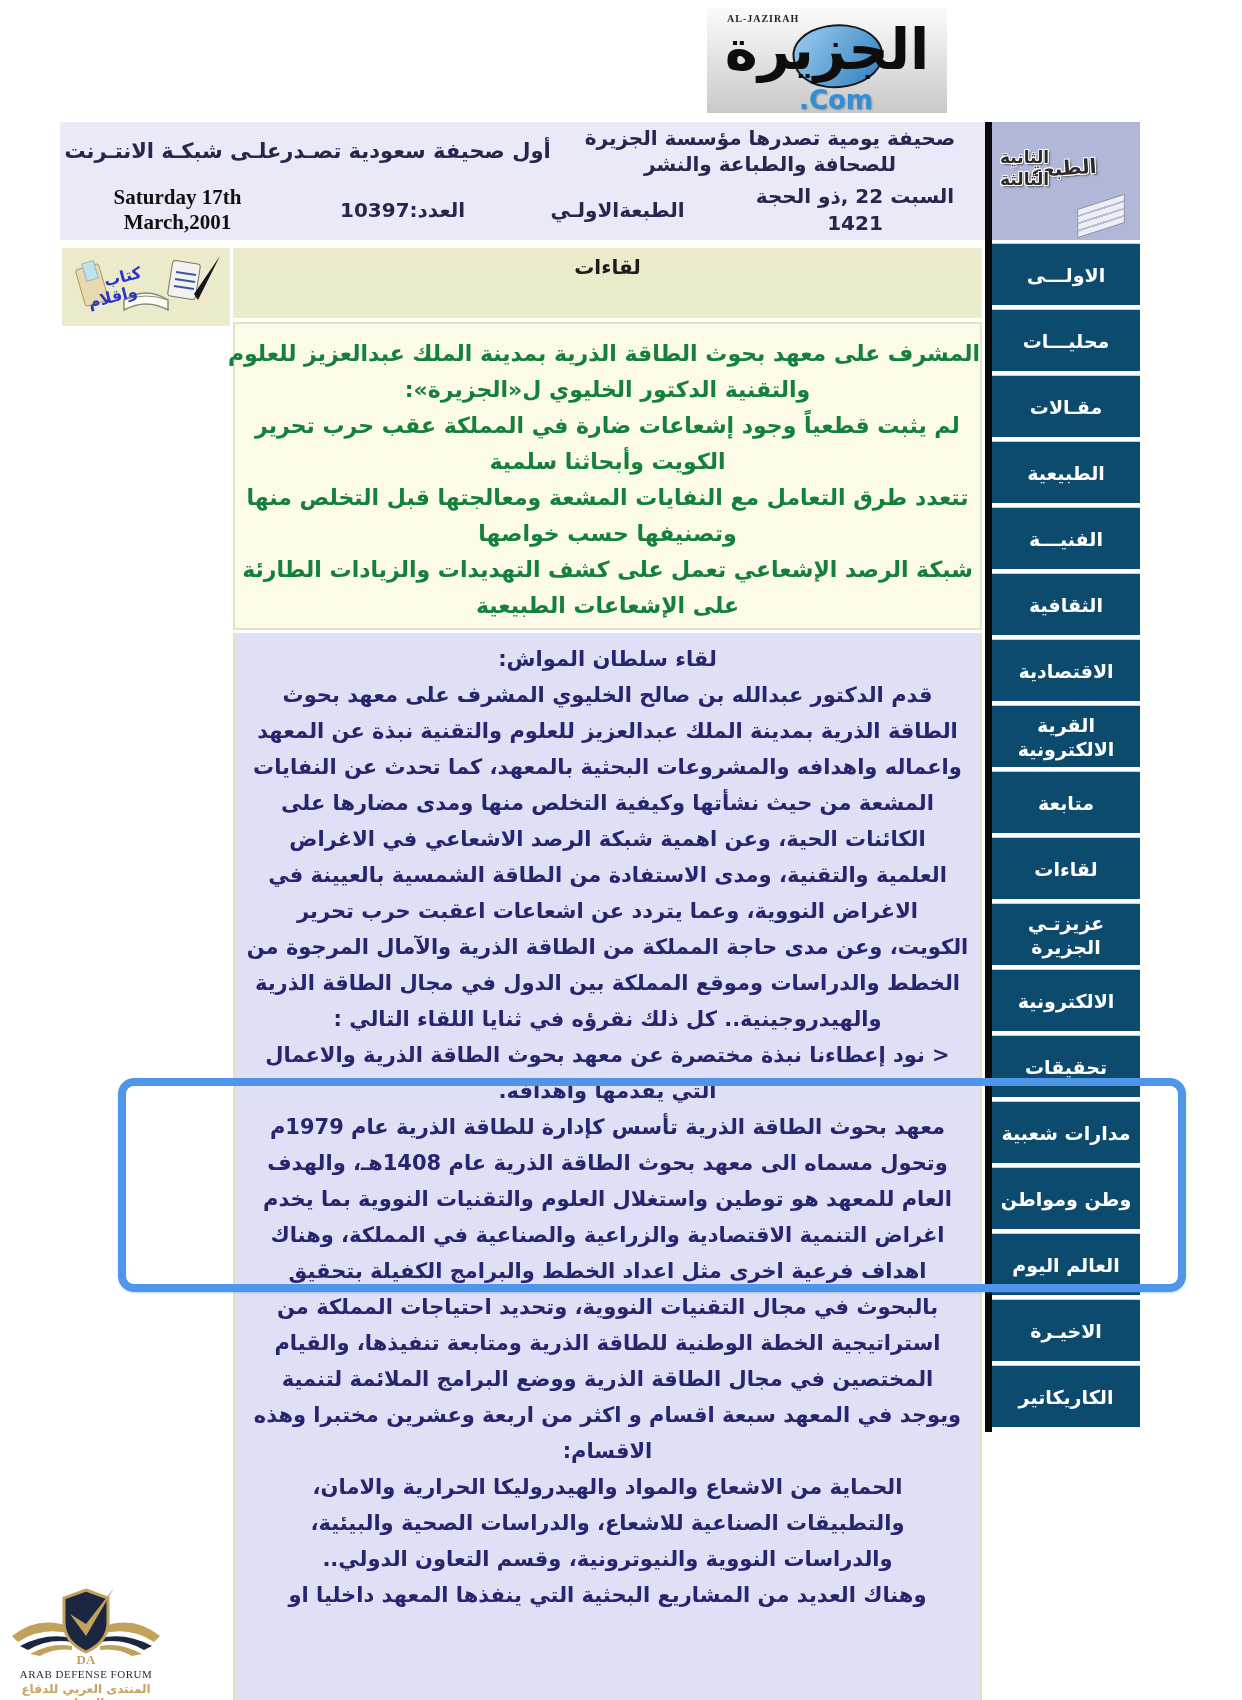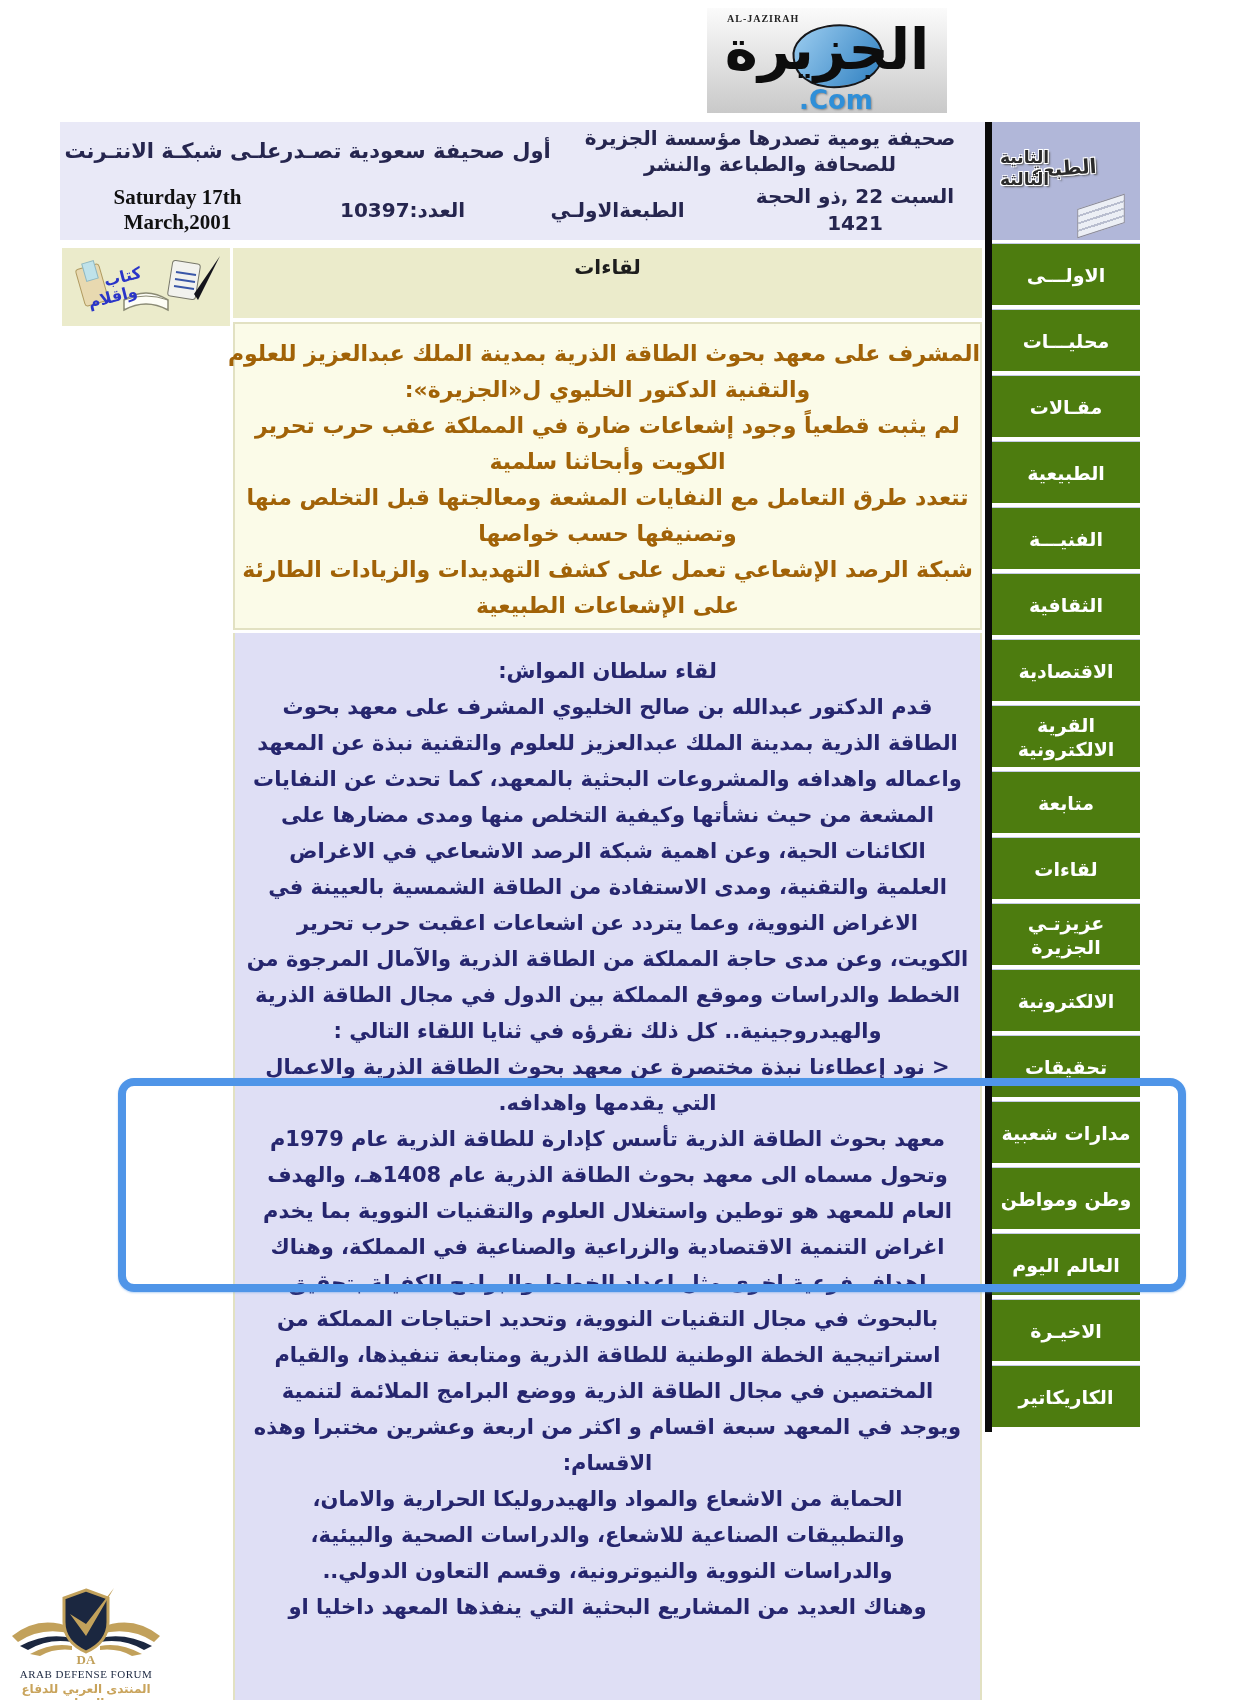--- a/index.html
+++ b/index.html
@@ -46,41 +46,41 @@
     text-shadow:-1px -1px 0 #fff,1px -1px 0 #fff,-1px 1px 0 #fff,1px 1px 0 #fff,2px 2px 2px #555;
     transform:rotate(-4deg);}
   .ed-stack{position:absolute;left:8px;top:24px;text-align:center;}
   .ed-stack div{font-size:17px;font-weight:bold;color:#2b2b2b;line-height:22px;
     text-shadow:-1px -1px 0 #fff,1px -1px 0 #fff,-1px 1px 0 #fff,1px 1px 0 #fff,2px 2px 2px #555;}
   .ed-paper{position:absolute;right:14px;bottom:10px;width:48px;height:26px;background:#eceff5;
     border:1px solid #8a8a9a;transform:rotate(-18deg) skewX(-18deg);
     background-image:repeating-linear-gradient(#eceff5 0 5px,#b9becf 5px 7px);}
   .sidebar-items{display:flex;flex-direction:column;gap:4px;}
   .sidebar-items .side-item{
-    height:62px;background:#4d7c0f;color:#ffffff;font-weight:bold;font-size:19px;
+    height:62px;background:#0c4a6e;color:#ffffff;font-weight:bold;font-size:19px;
     display:flex;align-items:center;justify-content:center;text-align:center;
     line-height:24px;padding:0 6px;box-sizing:border-box;cursor:pointer;
     border-top:1px solid #c6cbe6;
   }
   
   .pen-box{position:absolute;left:62px;top:248px;width:168px;height:78px;background:#ebebcb;}
   
   .section-bar{position:absolute;left:233px;top:248px;width:749px;height:70px;
     background:#ebebcb;color:#1d1d1d;font-weight:bold;font-size:20px;text-align:center;
     padding-top:7px;box-sizing:border-box;direction:rtl;}
   
   .headline-box{position:absolute;left:233px;top:322px;width:749px;height:308px;
     background:#fbfbe8;border:2px solid #e2e1c2;box-sizing:border-box;direction:rtl;
     padding-top:12px;}
-  .headline-box .hl-line{font-size:22px;font-weight:bold;color:#a16207;
+  .headline-box .hl-line{font-size:22px;font-weight:bold;color:#15803d;
     line-height:36px;text-align:center;white-space:nowrap;}
   
   .article-box{position:absolute;left:233px;top:633px;width:749px;height:1067px;
     background:#dfdff5;border-left:2px solid #e2e1c2;border-right:2px solid #e2e1c2;
-    box-sizing:border-box;direction:rtl;padding-top:20px;overflow:hidden;}
+    box-sizing:border-box;direction:rtl;padding-top:8px;overflow:hidden;}
   .article-box .ar-line{font-size:21px;font-weight:bold;color:#26266e;
     line-height:36px;text-align:center;white-space:nowrap;}
   
   .highlight-rect{position:absolute;left:118px;top:1078px;width:1052px;height:198px;
     border:8px solid #4f95e8;border-radius:16px;z-index:10;pointer-events:none;
     box-shadow:0 1px 2px rgba(80,150,230,.4);}
   
   .watermark{position:absolute;left:6px;top:1584px;width:160px;height:116px;}
   .wm-title{position:absolute;left:0;top:84px;width:160px;text-align:center;
     font-family:"Liberation Serif",serif;font-size:11px;font-weight:normal;color:#1b2740;

